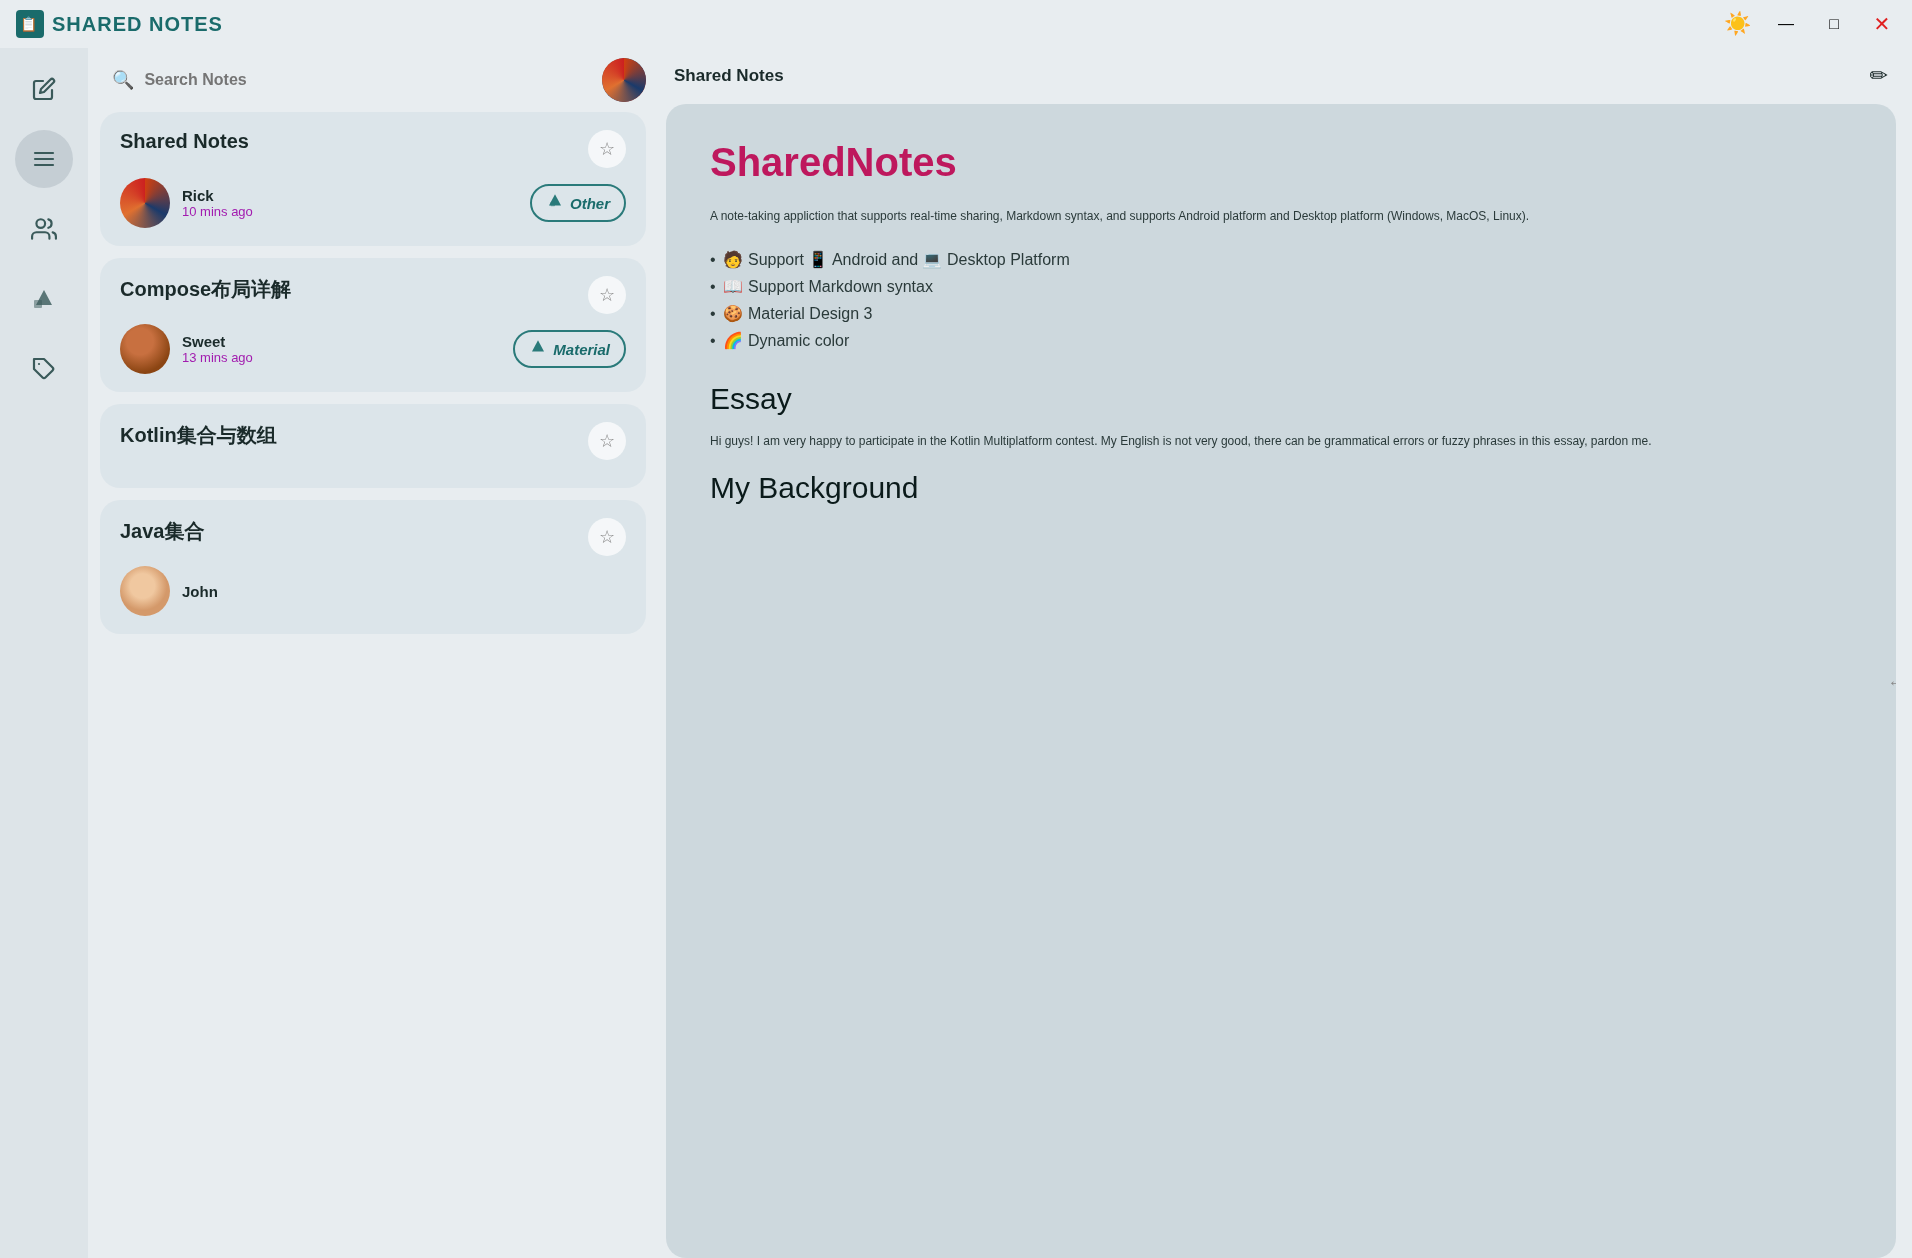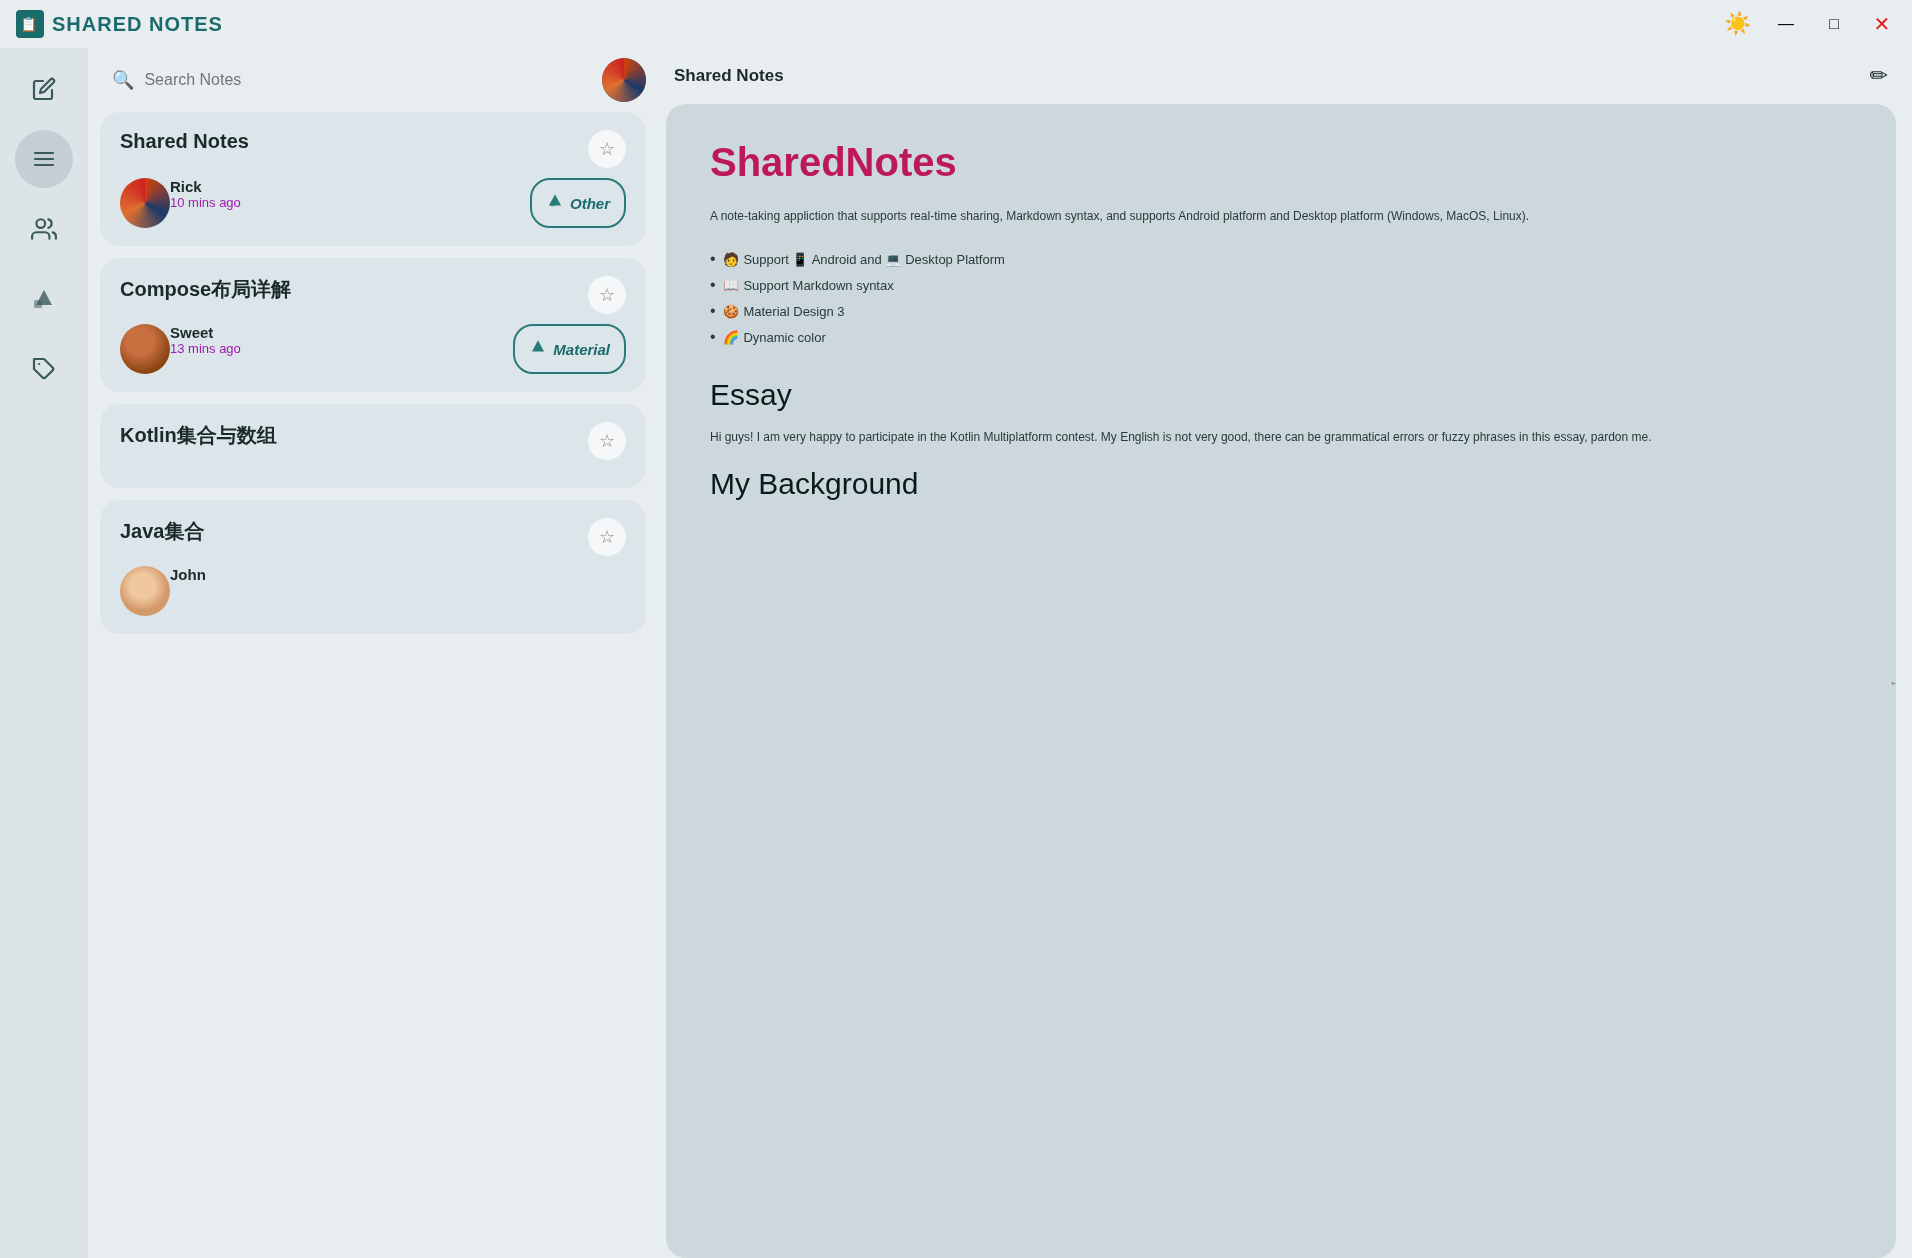--- a/index.html
+++ b/index.html
@@ -119,20 +119,21 @@
       gap: 10px;
       padding: 6px 12px;
     }
     .search-box input {
       border: none;
       background: transparent;
       font-size: 16px;
       color: #14532d;
       outline: none;
       width: 100%;
+      font-weight: bold;
     }
     .search-icon { color: #888; font-size: 18px; }
     .user-avatar {
       width: 44px;
       height: 44px;
       border-radius: 50%;
       overflow: hidden;
       flex-shrink: 0;
       background: linear-gradient(135deg, #e06020, #1a3a6b, #cc3010);
     }
@@ -171,20 +172,22 @@
       display: flex;
       align-items: center;
       justify-content: center;
       cursor: pointer;
       font-size: 18px;
       color: #888;
       flex-shrink: 0;
     }
     .note-card-meta {
       display: flex;
+      align-items: center;
+      gap: 12px;
     }
     .note-author-avatar {
       width: 50px;
       height: 50px;
       border-radius: 50%;
       flex-shrink: 0;
       overflow: hidden;
     }
     .note-author-info {
       flex: 1;
@@ -260,21 +263,21 @@
       font-size: 12px;
       line-height: 1.6;
       color: #2a3a3a;
       margin-bottom: 20px;
     }
     .content-body ul {
       list-style: none;
       margin-bottom: 28px;
     }
     .content-body ul li {
-      font-size: 13px;
+      font-size: 16px;
       color: #2a3a3a;
       padding: 4px 0;
       display: flex;
       align-items: center;
       gap: 8px;
     }
     .content-body ul li::before {
       content: '•';
       font-size: 16px;
     }

